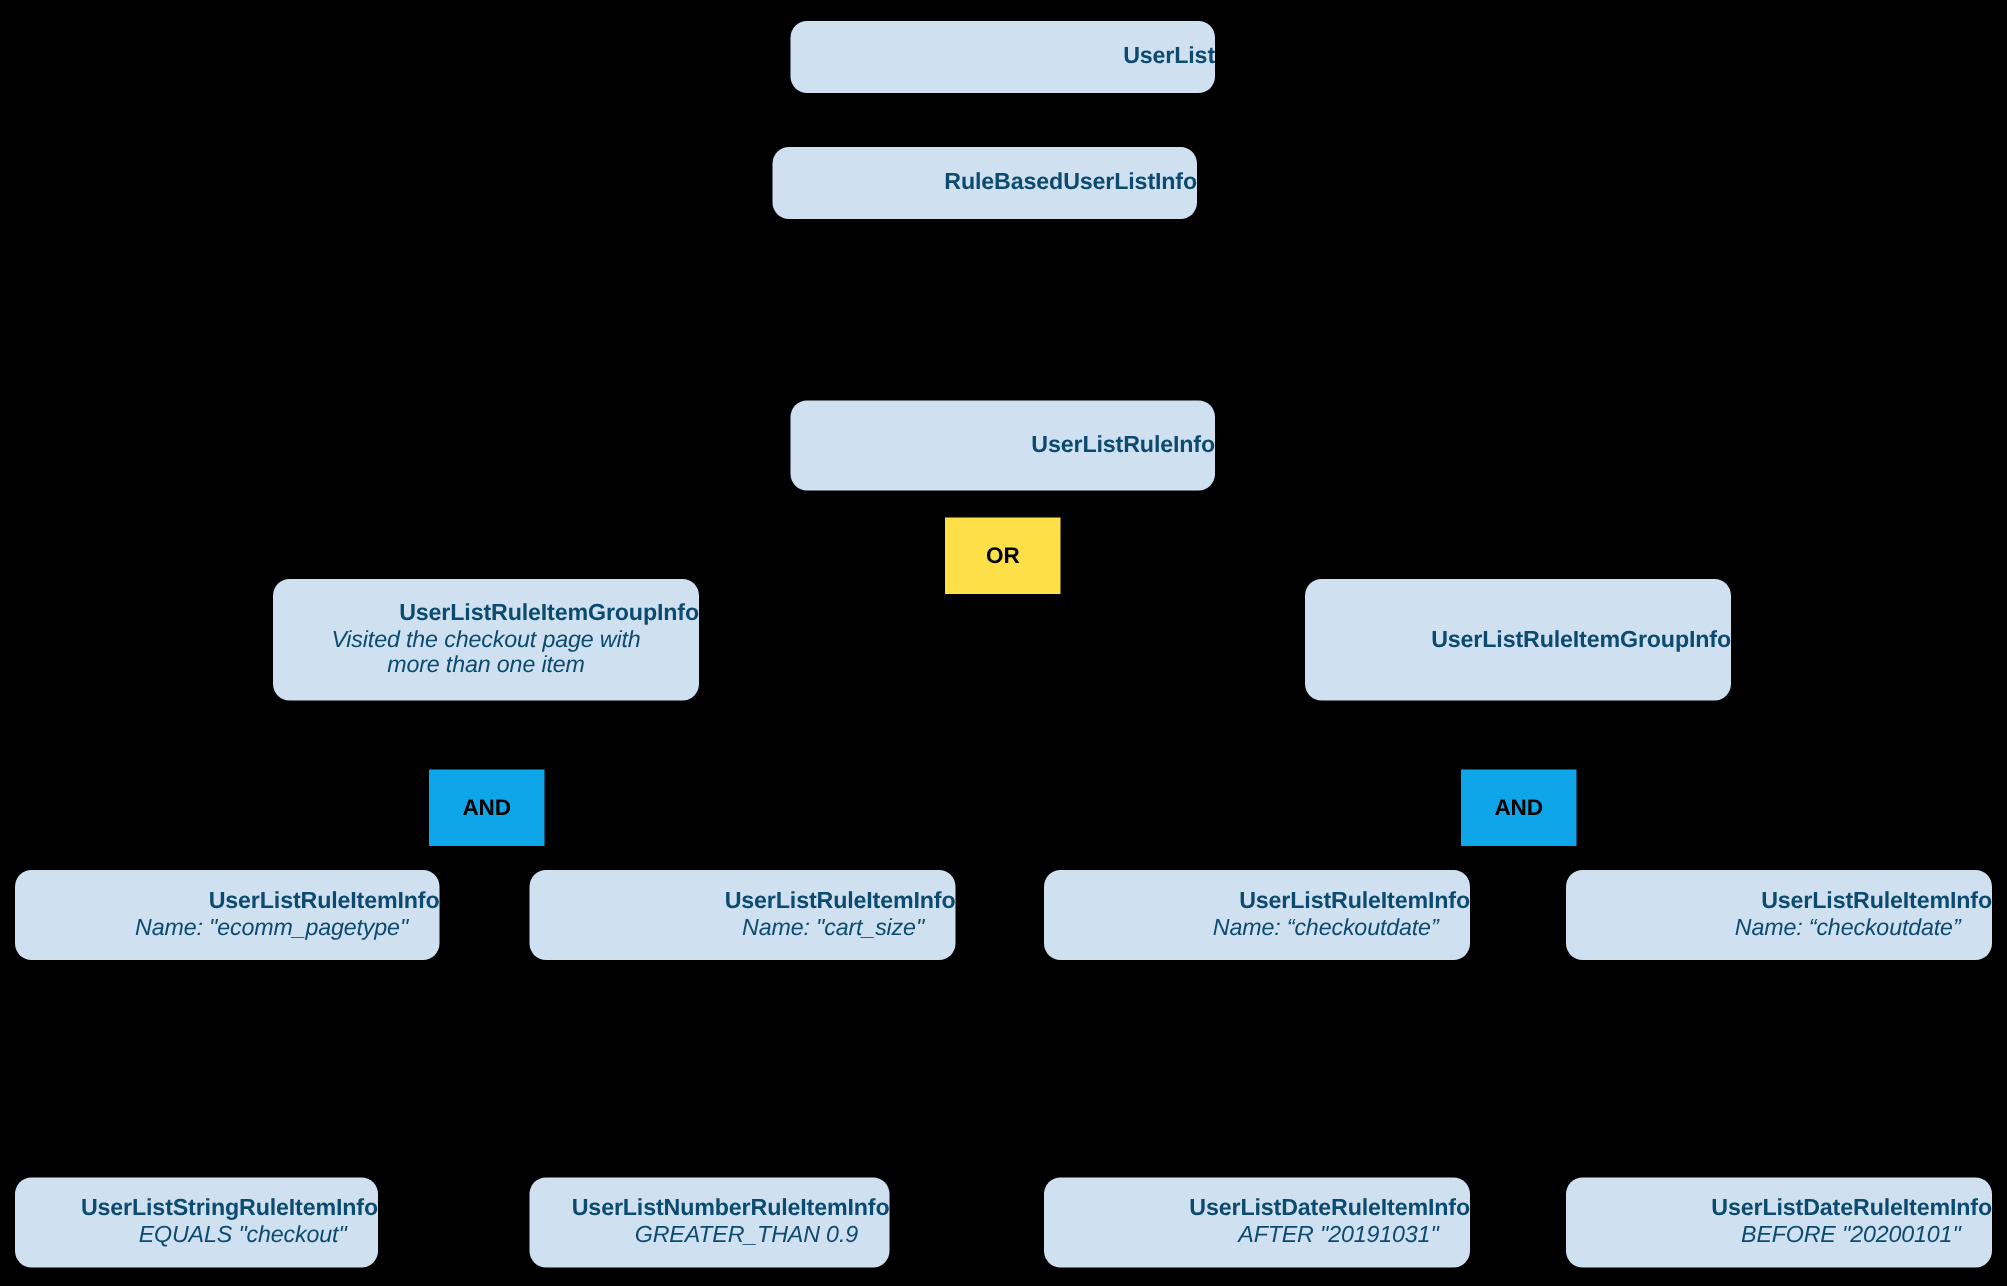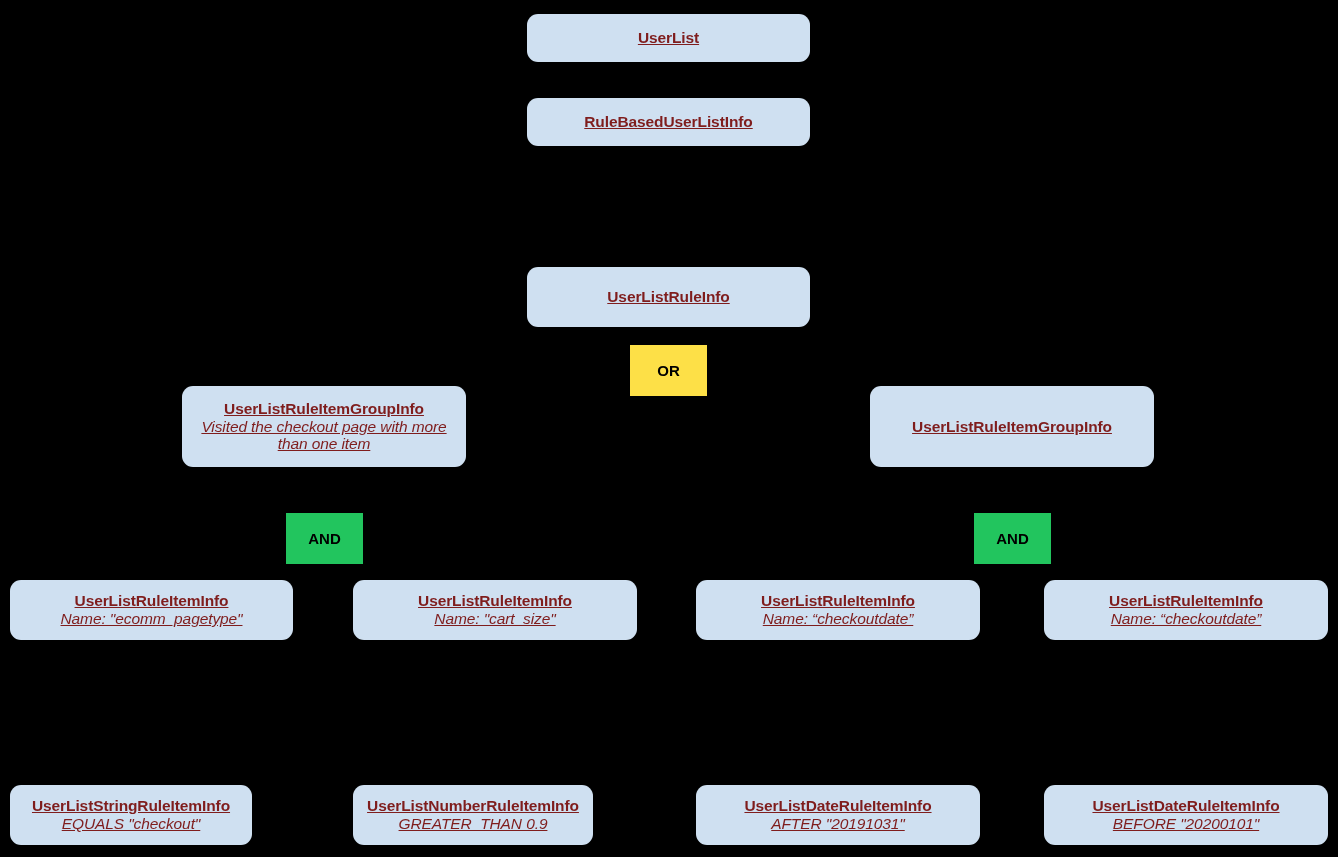--- a/index.html
+++ b/index.html
@@ -16,56 +16,55 @@
     width: 1338px;
     height: 857px;
     background: #000000;
     overflow: hidden;
   }
   .node {
     position: absolute;
     box-sizing: border-box;
     display: flex;
     flex-direction: column;
-    align-items: center;
+    align-items: flex-end;
     justify-content: center;
     text-align: center;
-    color: #7f1d1d;
+    color: #0c4a6e;
     line-height: 1.16;
-    text-decoration: underline;
   }
   .node.rounded {
     background: #cfe0f1;
     border-radius: 11px;
   }
   .node .title {
     font-weight: bold;
     font-size: 15.5px;
     letter-spacing: -0.1px;
     white-space: nowrap;
   }
   .node .sub {
     font-style: italic;
     font-size: 15.5px;
     letter-spacing: -0.1px;
-    padding: 0 4px;
+    padding: 0 21px;
   }
   .op {
     position: absolute;
     box-sizing: border-box;
     display: flex;
     align-items: center;
     justify-content: center;
     font-size: 15px;
     font-weight: bold;
     color: #000000;
     border-radius: 0;
   }
   .op.or  { background: #fde047; }
-  .op.and { background: #22c55e; }
+  .op.and { background: #0ea5e9; }
   svg.edges {
     position: absolute;
     left: 0;
     top: 0;
     width: 1338px;
     height: 857px;
     pointer-events: none;
   }
 </style>
 </head>
@@ -95,21 +94,21 @@
     </div>
     <div class="op and" style="left: 286px; top: 513px; width: 77px; height: 51px;">
       <span>AND</span>
     </div>
     <div class="op and" style="left: 974px; top: 513px; width: 77px; height: 51px;">
       <span>AND</span>
     </div>
     <div class="node rounded" style="left: 527px; top: 14px; width: 283px; height: 48px;">
       <div class="title">UserList</div>
     </div>
-    <div class="node rounded" style="left: 527px; top: 98px; width: 283px; height: 48px;">
+    <div class="node rounded" style="left: 515px; top: 98px; width: 283px; height: 48px;">
       <div class="title">RuleBasedUserListInfo</div>
     </div>
     <div class="node rounded" style="left: 527px; top: 267px; width: 283px; height: 60px;">
       <div class="title">UserListRuleInfo</div>
     </div>
     <div class="node rounded" style="left: 182px; top: 386px; width: 284px; height: 81px;">
       <div class="title">UserListRuleItemGroupInfo</div>
       <div class="sub">Visited the checkout page with more than one item</div>
     </div>
     <div class="node rounded" style="left: 870px; top: 386px; width: 284px; height: 81px;">

